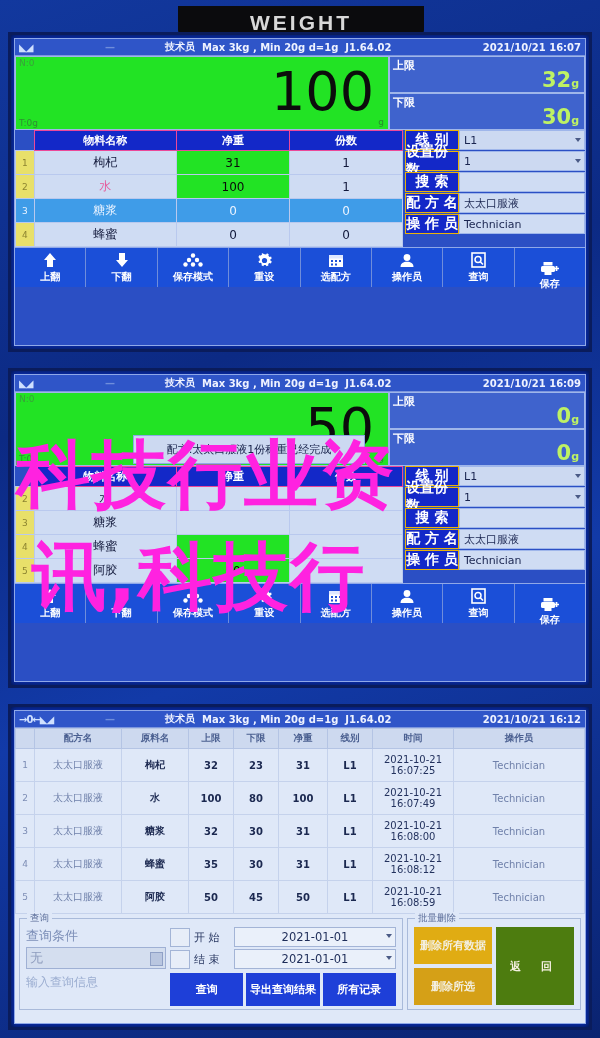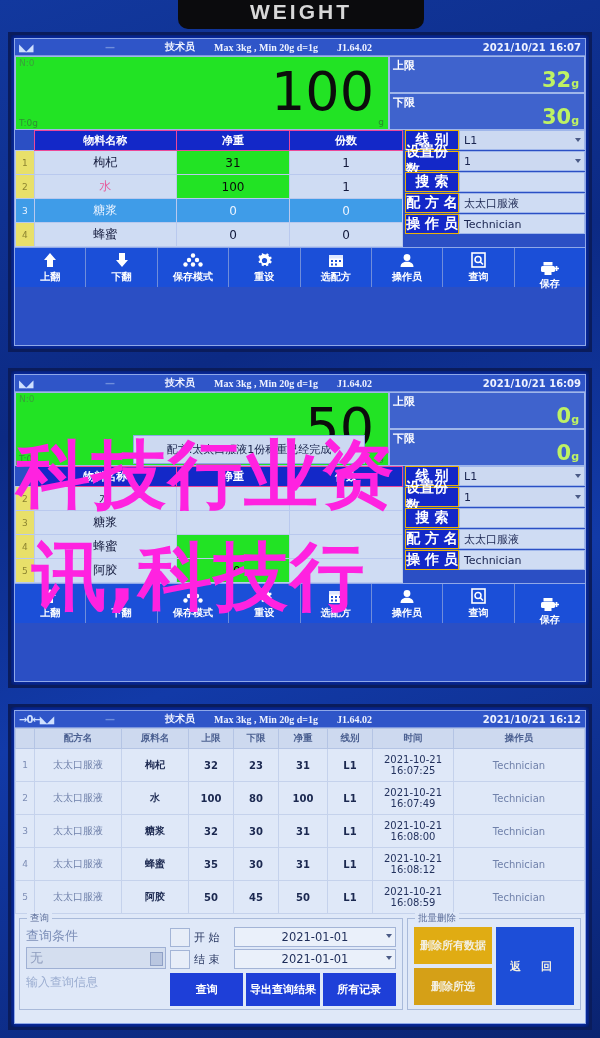--- a/index.html
+++ b/index.html
@@ -1,39 +1,39 @@
 <!DOCTYPE html>
 <html><head>
 <meta charset="utf-8">
 <style>
   html,body{margin:0;padding:0;background:#0a1a4a;}
   body{width:600px;height:1038px;overflow:hidden;font-family:"DejaVu Sans","Liberation Sans",sans-serif;}
   .device{position:relative;width:600px;height:1038px;background:#1233a6;
     background:linear-gradient(160deg,#12389e 0%,#0c2a84 35%,#123aa8 60%,#0a2370 100%);}
 
   
-  .bezel-top{position:absolute;left:0;top:5px;width:600px;height:30px;}
+  .bezel-top{position:absolute;left:0;top:16px;width:600px;height:30px;}
   .weight-badge{position:absolute;left:178px;top:-10px;width:246px;height:34px;
     background:#0b0b0d;border-radius:0 0 10px 10px;display:flex;align-items:center;justify-content:center;}
   .weight-badge span{color:#d8d8d8;font-size:21px;font-weight:bold;letter-spacing:3px;
     font-family:"Liberation Sans",sans-serif;}
 
   
   .panel{position:absolute;left:8px;width:584px;background:#0b2fb0;
     border:3px solid #0a1c5c;box-shadow:0 0 6px #00113f inset;box-sizing:border-box;padding:3px;}
   .screen{background:#2b4fc4;width:100%;height:100%;box-sizing:border-box;
     border:1px solid #8fa8e8;position:relative;overflow:hidden;}
 
   
   .statusbar{height:17px;background:#2f55c8;display:flex;align-items:center;
     color:#eef2ff;font-size:10px;font-weight:bold;padding:0 4px;box-sizing:border-box;
     border-bottom:1px solid #7c96dd;}
   .sb-ind{width:36px;color:#cfe0ff;font-size:10px;letter-spacing:-1px;}
   .sb-dash{flex:0 0 110px;text-align:center;color:#6f8ddb;}
-  .sb-mid{display:flex;gap:19px;align-items:center;font-family:Liberation Serif, serif;}
+  .sb-mid{display:flex;gap:7px;align-items:center;}
   .sb-user{letter-spacing:0px;}
   .sb-time{margin-left:auto;letter-spacing:0px;}
 
   
   .dispRow{display:flex;height:74px;}
   .bigdisp{flex:1;background:#22e324;position:relative;border:1px solid #9fb6ea;box-sizing:border-box;}
   .bigdisp .tare{position:absolute;left:3px;bottom:1px;font-size:9px;color:#2f8f33;}
   .bigdisp .net{position:absolute;left:3px;top:1px;font-size:9px;color:#3aa03a;}
   .bigdisp .unit{position:absolute;right:4px;bottom:2px;font-size:9px;color:#2a8c2d;}
   .bigdisp .val{position:absolute;right:14px;top:50%;transform:translateY(-52%);
@@ -108,21 +108,21 @@
   .ddate .caret2{position:absolute;right:3px;top:6px;width:0;height:0;
     border-left:3px solid transparent;border-right:3px solid transparent;border-top:4px solid #4a5a86;}
   .qbtns{display:flex;gap:3px;margin-top:2px;}
   .bbtn{background:#1e3fd8;color:#fff;font-size:11px;font-weight:bold;height:33px;
     display:flex;align-items:center;justify-content:center;flex:1;}
   .qright{width:174px;display:flex;gap:4px;}
   .delcol{flex:1;display:flex;flex-direction:column;gap:4px;}
   .ybtn{background:#d5a017;color:#f3efe0;font-size:11px;font-weight:bold;flex:1;
     display:flex;align-items:center;justify-content:center;}
   .ybtn.b2{background:#e0ac13;}
-  .ybtn.ret{width:78px;letter-spacing:8px;background:#1d4ed8;}
+  .ybtn.ret{width:78px;letter-spacing:8px;background:#4d7c0f;}
 
   
   .wm{position:absolute;left:0;width:600px;color:#ff22e0;font-weight:bold;
     font-family:"DejaVu Sans",sans-serif;pointer-events:none;white-space:nowrap;}
   .wm1{top:426px;font-size:74px;letter-spacing:2px;left:16px;}
   .wm2{top:528px;font-size:74px;letter-spacing:2px;left:32px;}
 
   
   .modal{position:absolute;left:118px;top:60px;width:222px;background:#ccd9f1;
     border:1px solid #8fa8e8;font-size:11px;color:#17224a;text-align:center;

